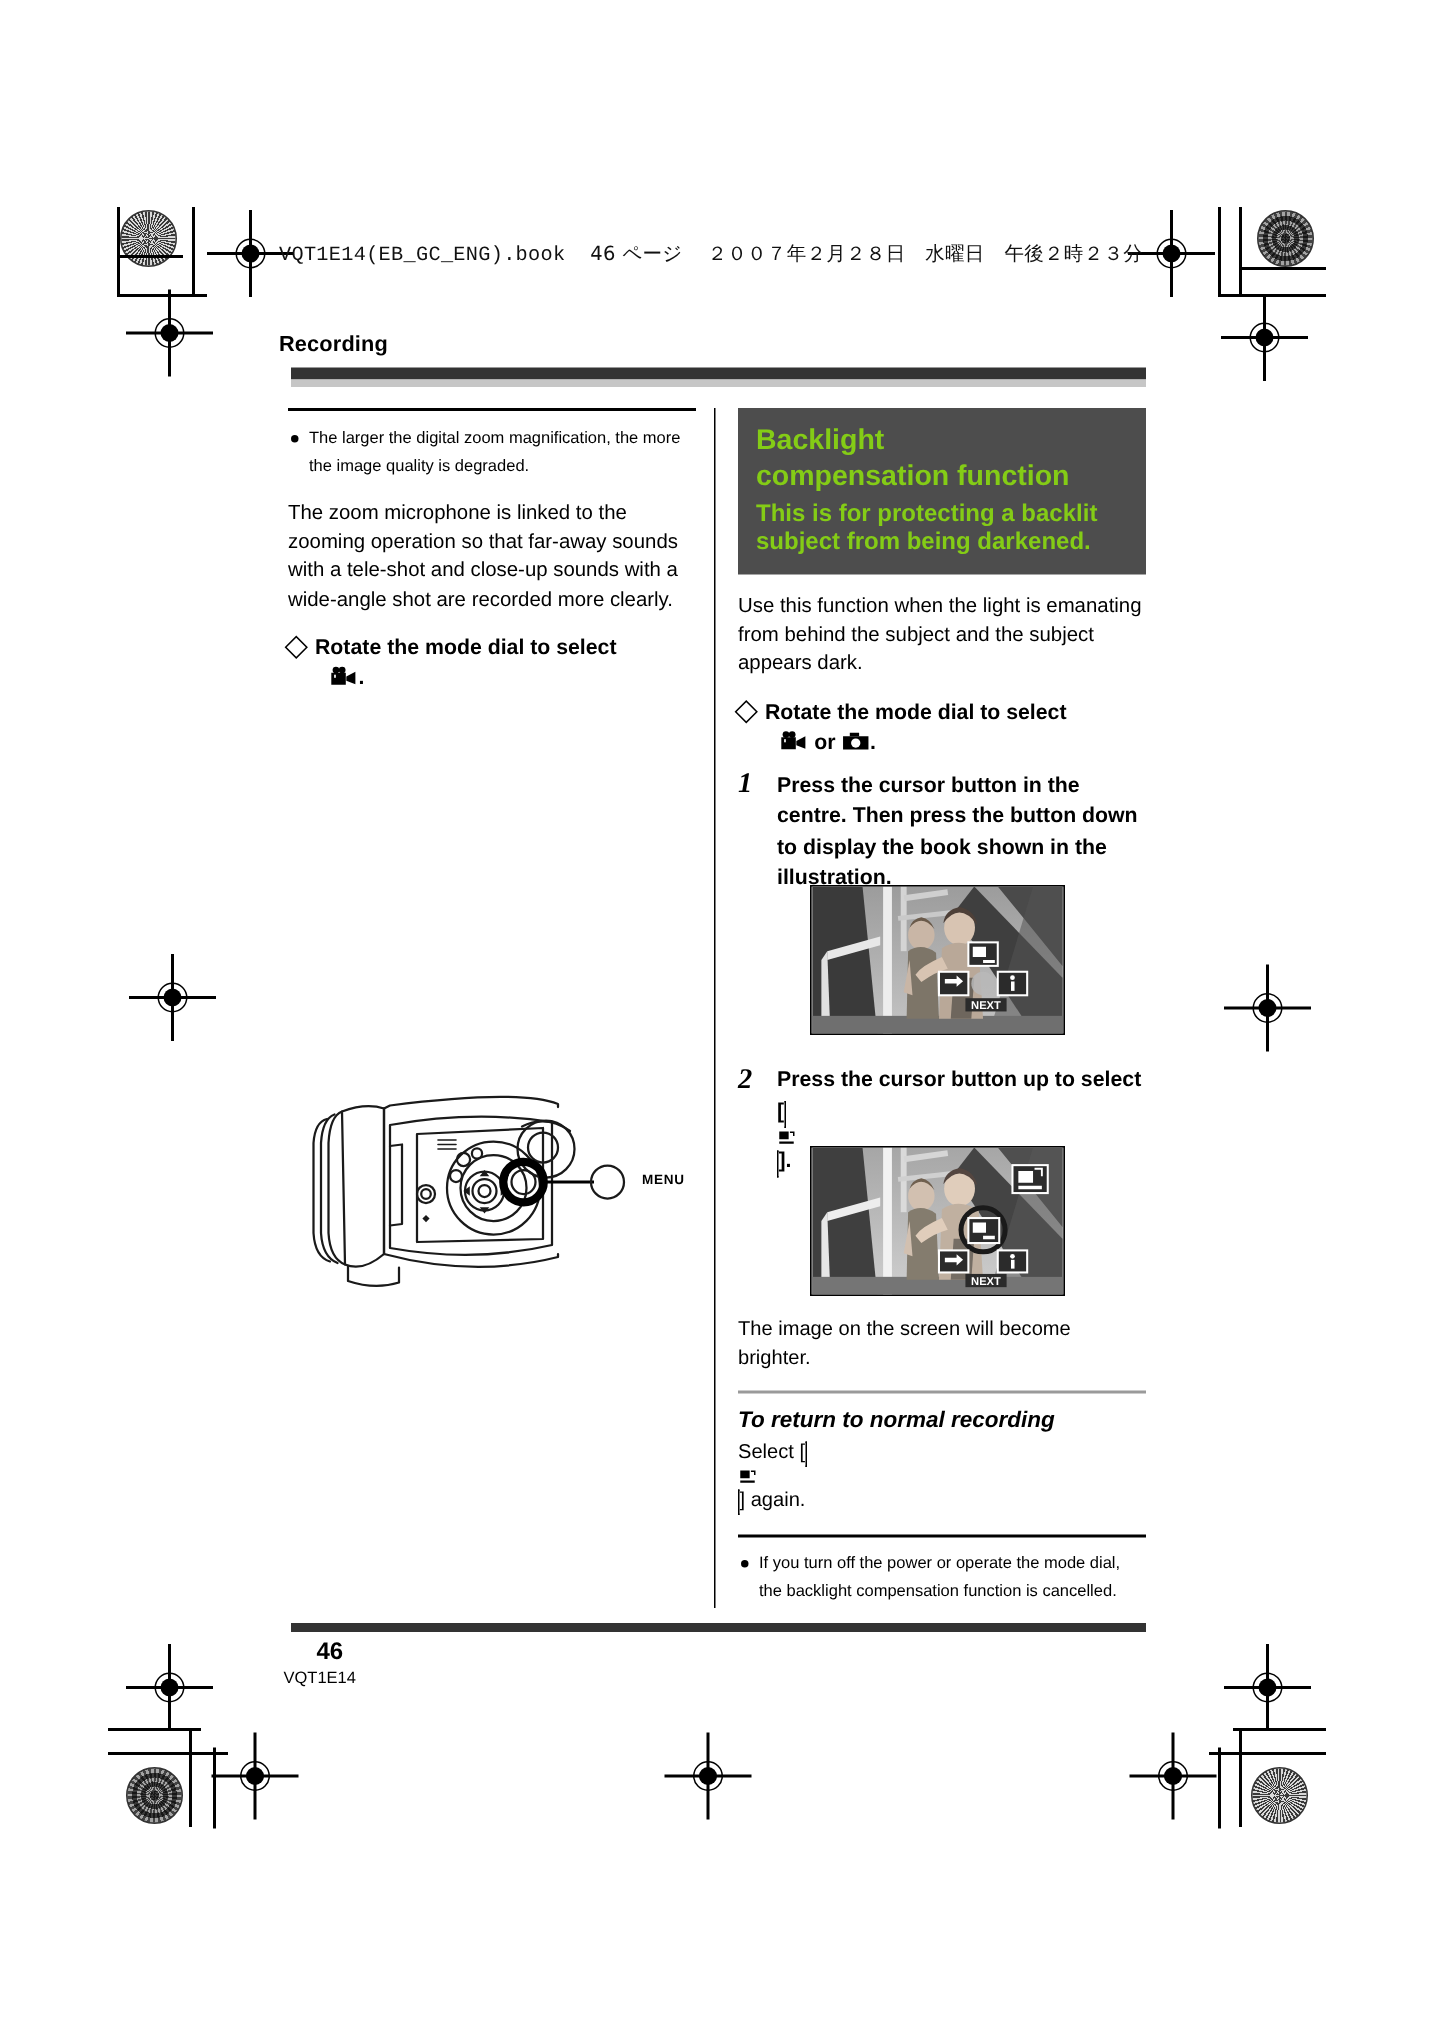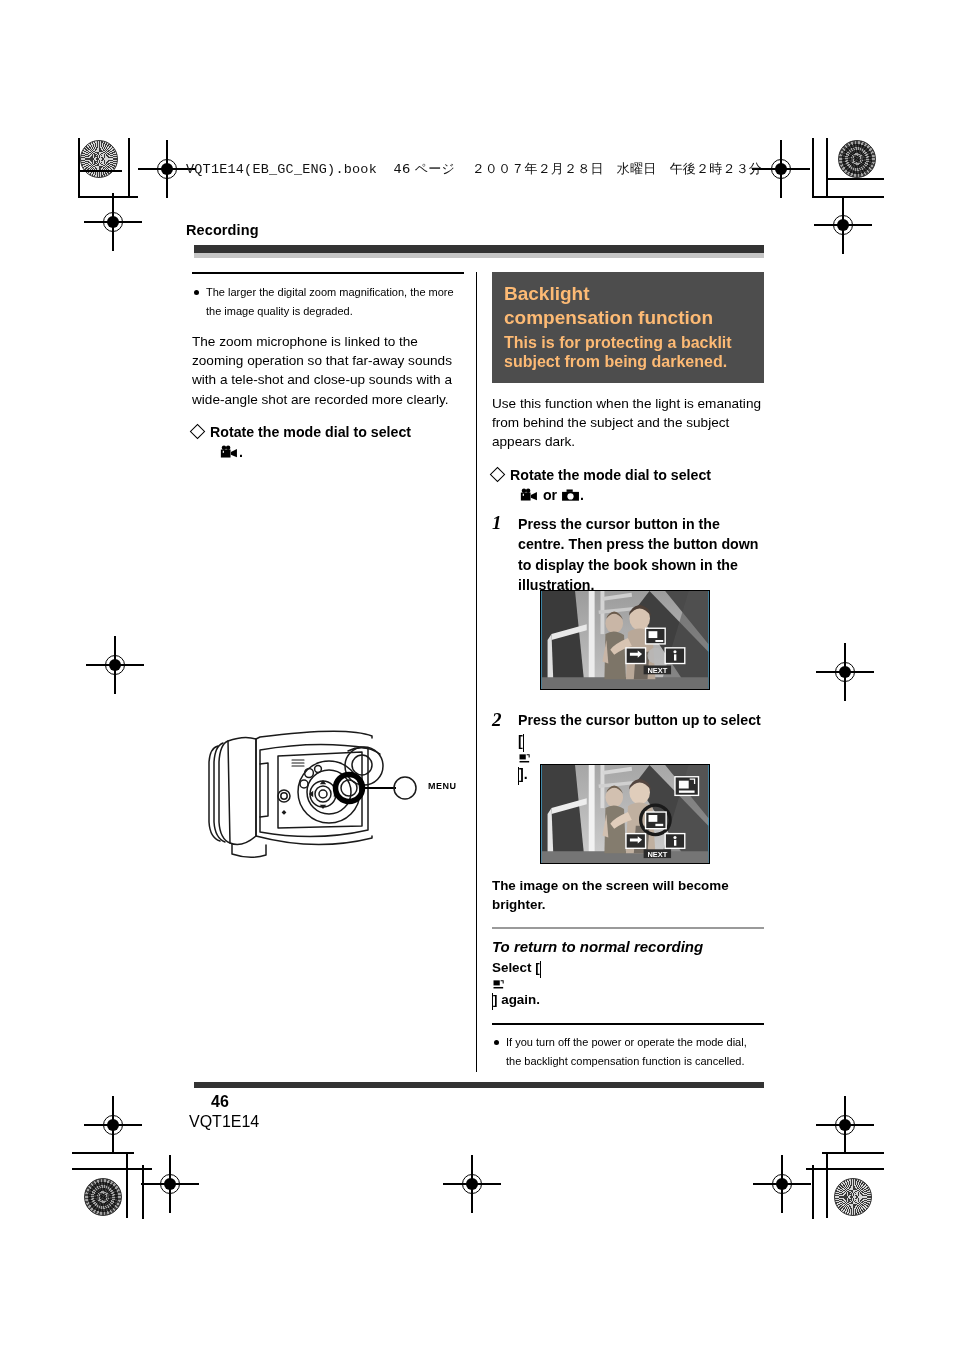--- a/index.html
+++ b/index.html
@@ -116,30 +116,30 @@
   .ic-photo{width:19px;height:14px;}
   .ic-bl{
     width:15px;height:13px;vertical-align:-2px;
     border:1.4px solid #000;box-sizing:border-box;background:#fff;position:relative;
   }
 
   
   .camart{position:absolute;left:196px;top:718px;width:272px;height:150px;}
 
   
-  .photo{position:absolute;border:1.4px solid #000;box-sizing:border-box;overflow:hidden;background:#0ea5e9;}
+  .photo{position:absolute;border:1.4px solid #000;box-sizing:border-box;overflow:hidden;background:#a3a3a3;}
   .photo1{left:540px;top:590px;width:170px;height:100px;}
   .photo2{left:540px;top:764px;width:170px;height:100px;}
 
-  .caption{font-size:13.4px;line-height:19px;margin-top:8px;font-weight:bold;}
+  .caption{font-size:13.4px;line-height:19px;margin-top:8px;}
 
   
   .footbar-dark{position:absolute;left:194px;top:1082px;width:570px;height:6px;background:#333;}
   .pagenum{position:absolute;left:211px;top:1093px;font-size:16px;font-weight:bold;}
-  .footcode{position:absolute;left:189px;top:1113px;font-size:16px;}
+  .footcode{position:absolute;left:189px;top:1113px;font-size:11px;}
 
   .smallcap{font-size:9px;font-weight:bold;letter-spacing:0.5px;}
 </style>
 </head>
 <body>
 
 <div class="page">
 
   <div class="regmarks">
 
@@ -327,21 +327,21 @@
       <circle cx="153" cy="70" r="8" fill="none" stroke="#1a1a1a" stroke-width="1.5"></circle>
 
       <line x1="167" y1="70" x2="200" y2="70" stroke="#000" stroke-width="2"></line>
       <circle cx="209" cy="70" r="11" fill="none" stroke="#1a1a1a" stroke-width="1.5"></circle>
     </svg>
     <div style="position:absolute;left:232px;top:63px;" class="smallcap">MENU</div>
   </div>
 
   <div class="col colR">
 
-    <div style="background:#4d4d4d;color:#fdba74;padding:10px 12px 12px 12px;">
+    <div style="background:#4d4d4d;color:#84cc16;padding:10px 12px 12px 12px;">
       <div style="font-size:19px;font-weight:bold;line-height:24px;">
         <span>Backlight</span><br>
         <span>compensation function</span>
       </div>
       <div style="font-size:16px;font-weight:bold;line-height:19px;margin-top:3px;">This is for protecting a backlit subject from being darkened.</div>
     </div>
 
     <div class="para">Use this function when the light is emanating from behind the subject and the subject appears dark.</div>
 
     <div class="diamond-item">

